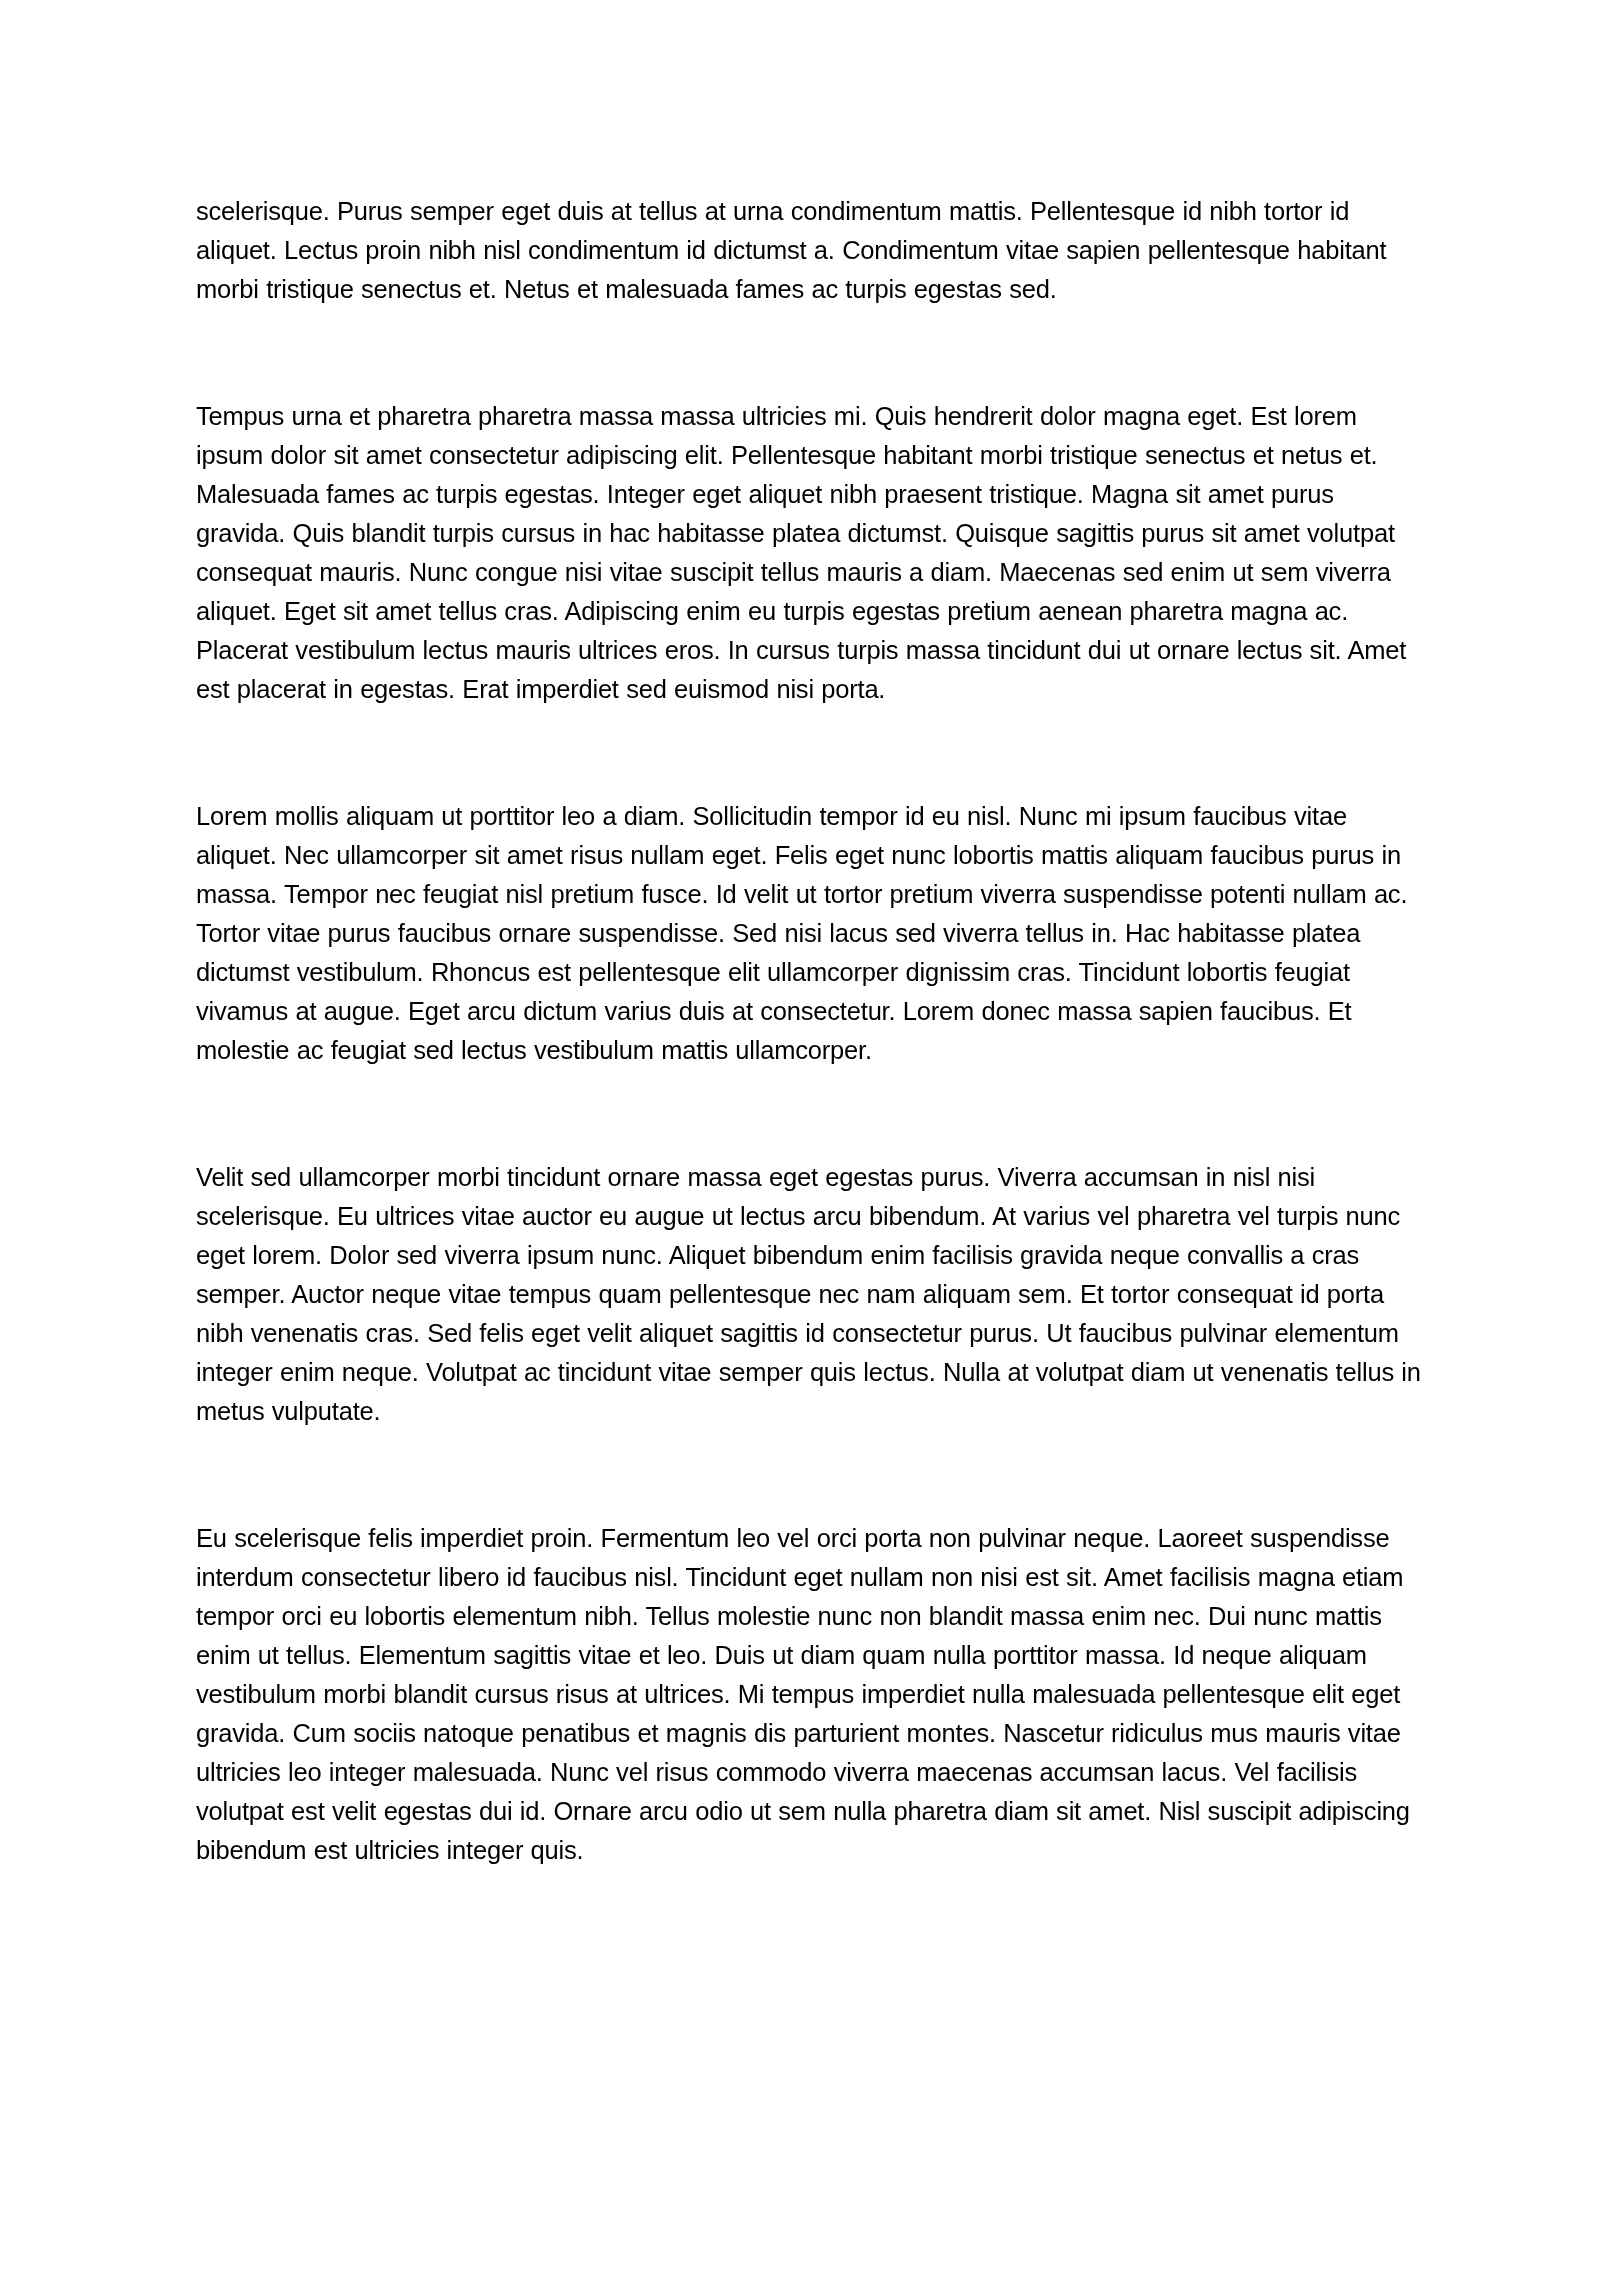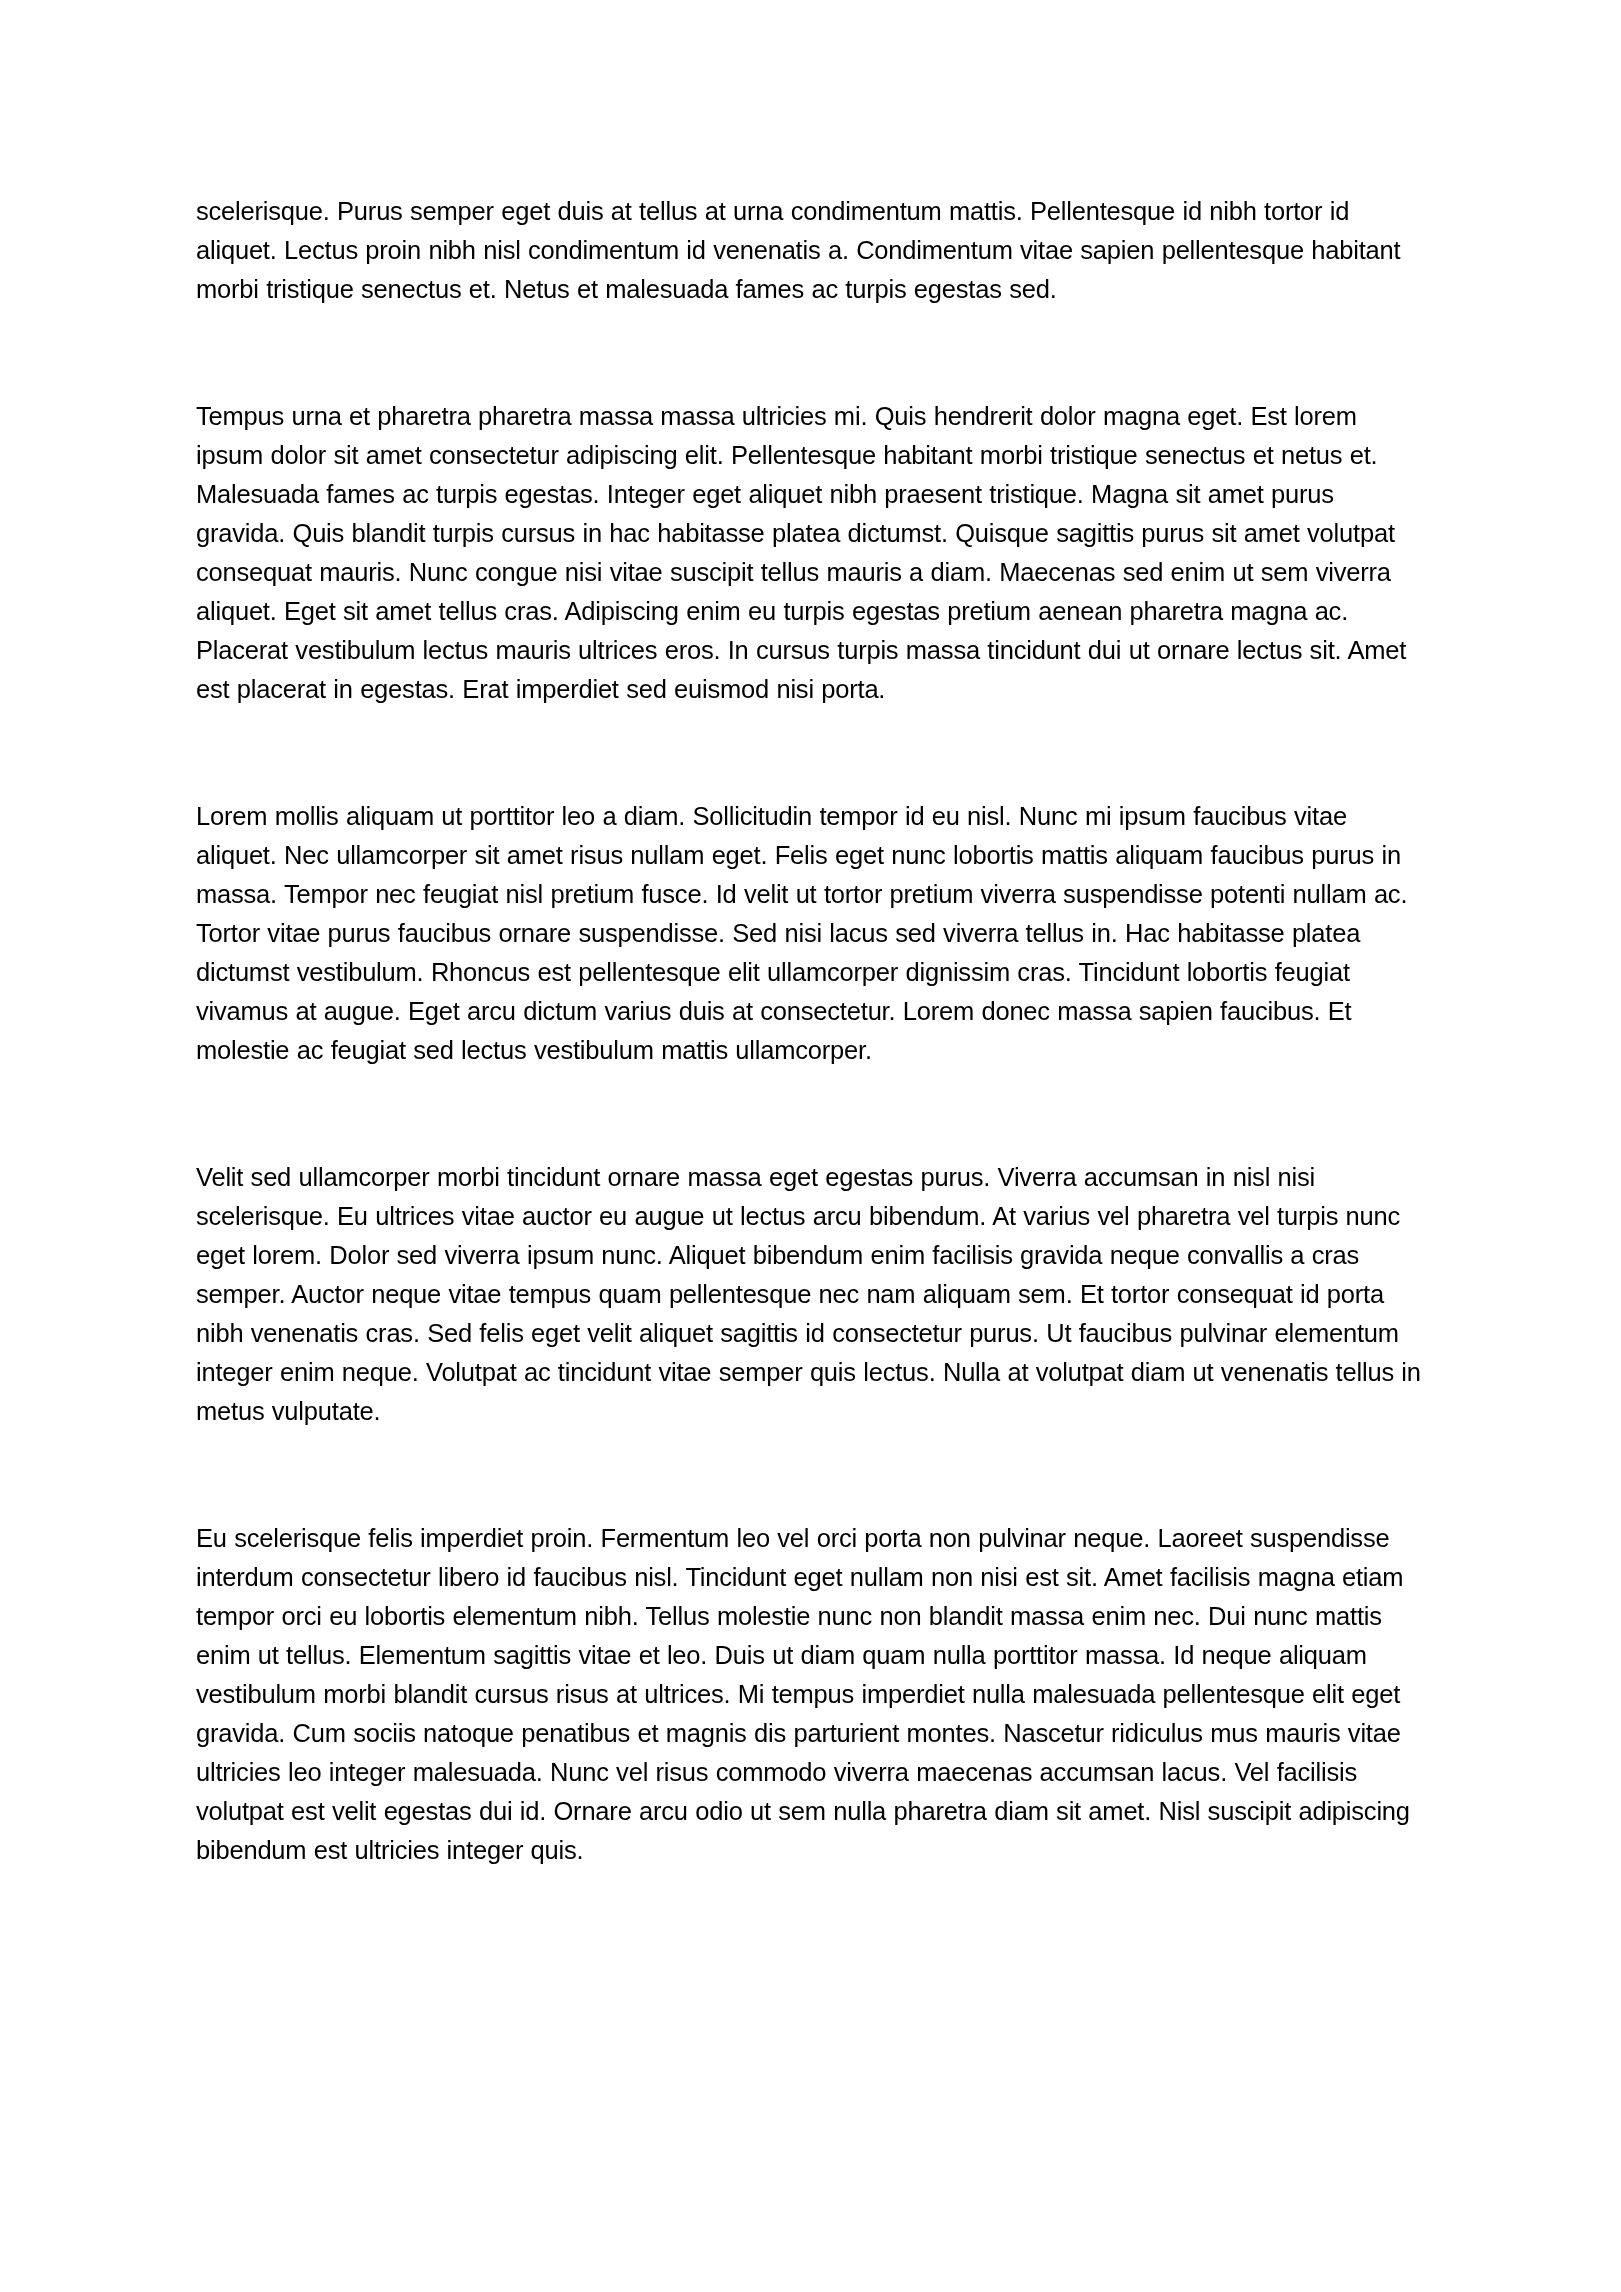--- a/index.html
+++ b/index.html
@@ -24,19 +24,19 @@
     color: #000000;
     text-align: left;
     letter-spacing: -0.2px;
     word-spacing: 0.5px;
   }
 </style>
 </head>
 <body>
 
 <div class="page">
-  <p>scelerisque. Purus semper eget duis at tellus at urna condimentum mattis. Pellentesque id nibh tortor id aliquet. Lectus proin nibh nisl condimentum id venenatis a. Condimentum vitae sapien pellentesque habitant morbi tristique senectus et. Netus et malesuada fames ac turpis egestas sed.</p>
+  <p>scelerisque. Purus semper eget duis at tellus at urna condimentum mattis. Pellentesque id nibh tortor id aliquet. Lectus proin nibh nisl condimentum id dictumst a. Condimentum vitae sapien pellentesque habitant morbi tristique senectus et. Netus et malesuada fames ac turpis egestas sed.</p>
   <p>Tempus urna et pharetra pharetra massa massa ultricies mi. Quis hendrerit dolor magna eget. Est lorem ipsum dolor sit amet consectetur adipiscing elit. Pellentesque habitant morbi tristique senectus et netus et. Malesuada fames ac turpis egestas. Integer eget aliquet nibh praesent tristique. Magna sit amet purus gravida. Quis blandit turpis cursus in hac habitasse platea dictumst. Quisque sagittis purus sit amet volutpat consequat mauris. Nunc congue nisi vitae suscipit tellus mauris a diam. Maecenas sed enim ut sem viverra aliquet. Eget sit amet tellus cras. Adipiscing enim eu turpis egestas pretium aenean pharetra magna ac. Placerat vestibulum lectus mauris ultrices eros. In cursus turpis massa tincidunt dui ut ornare lectus sit. Amet est placerat in egestas. Erat imperdiet sed euismod nisi porta.</p>
   <p>Lorem mollis aliquam ut porttitor leo a diam. Sollicitudin tempor id eu nisl. Nunc mi ipsum faucibus vitae aliquet. Nec ullamcorper sit amet risus nullam eget. Felis eget nunc lobortis mattis aliquam faucibus purus in massa. Tempor nec feugiat nisl pretium fusce. Id velit ut tortor pretium viverra suspendisse potenti nullam ac. Tortor vitae purus faucibus ornare suspendisse. Sed nisi lacus sed viverra tellus in. Hac habitasse platea dictumst vestibulum. Rhoncus est pellentesque elit ullamcorper dignissim cras. Tincidunt lobortis feugiat vivamus at augue. Eget arcu dictum varius duis at consectetur. Lorem donec massa sapien faucibus. Et molestie ac feugiat sed lectus vestibulum mattis ullamcorper.</p>
   <p>Velit sed ullamcorper morbi tincidunt ornare massa eget egestas purus. Viverra accumsan in nisl nisi scelerisque. Eu ultrices vitae auctor eu augue ut lectus arcu bibendum. At varius vel pharetra vel turpis nunc eget lorem. Dolor sed viverra ipsum nunc. Aliquet bibendum enim facilisis gravida neque convallis a cras semper. Auctor neque vitae tempus quam pellentesque nec nam aliquam sem. Et tortor consequat id porta nibh venenatis cras. Sed felis eget velit aliquet sagittis id consectetur purus. Ut faucibus pulvinar elementum integer enim neque. Volutpat ac tincidunt vitae semper quis lectus. Nulla at volutpat diam ut venenatis tellus in metus vulputate.</p>
   <p>Eu scelerisque felis imperdiet proin. Fermentum leo vel orci porta non pulvinar neque. Laoreet suspendisse interdum consectetur libero id faucibus nisl. Tincidunt eget nullam non nisi est sit. Amet facilisis magna etiam tempor orci eu lobortis elementum nibh. Tellus molestie nunc non blandit massa enim nec. Dui nunc mattis enim ut tellus. Elementum sagittis vitae et leo. Duis ut diam quam nulla porttitor massa. Id neque aliquam vestibulum morbi blandit cursus risus at ultrices. Mi tempus imperdiet nulla malesuada pellentesque elit eget gravida. Cum sociis natoque penatibus et magnis dis parturient montes. Nascetur ridiculus mus mauris vitae ultricies leo integer malesuada. Nunc vel risus commodo viverra maecenas accumsan lacus. Vel facilisis volutpat est velit egestas dui id. Ornare arcu odio ut sem nulla pharetra diam sit amet. Nisl suscipit adipiscing bibendum est ultricies integer quis.</p>
 </div>
 
 
 </body></html>

